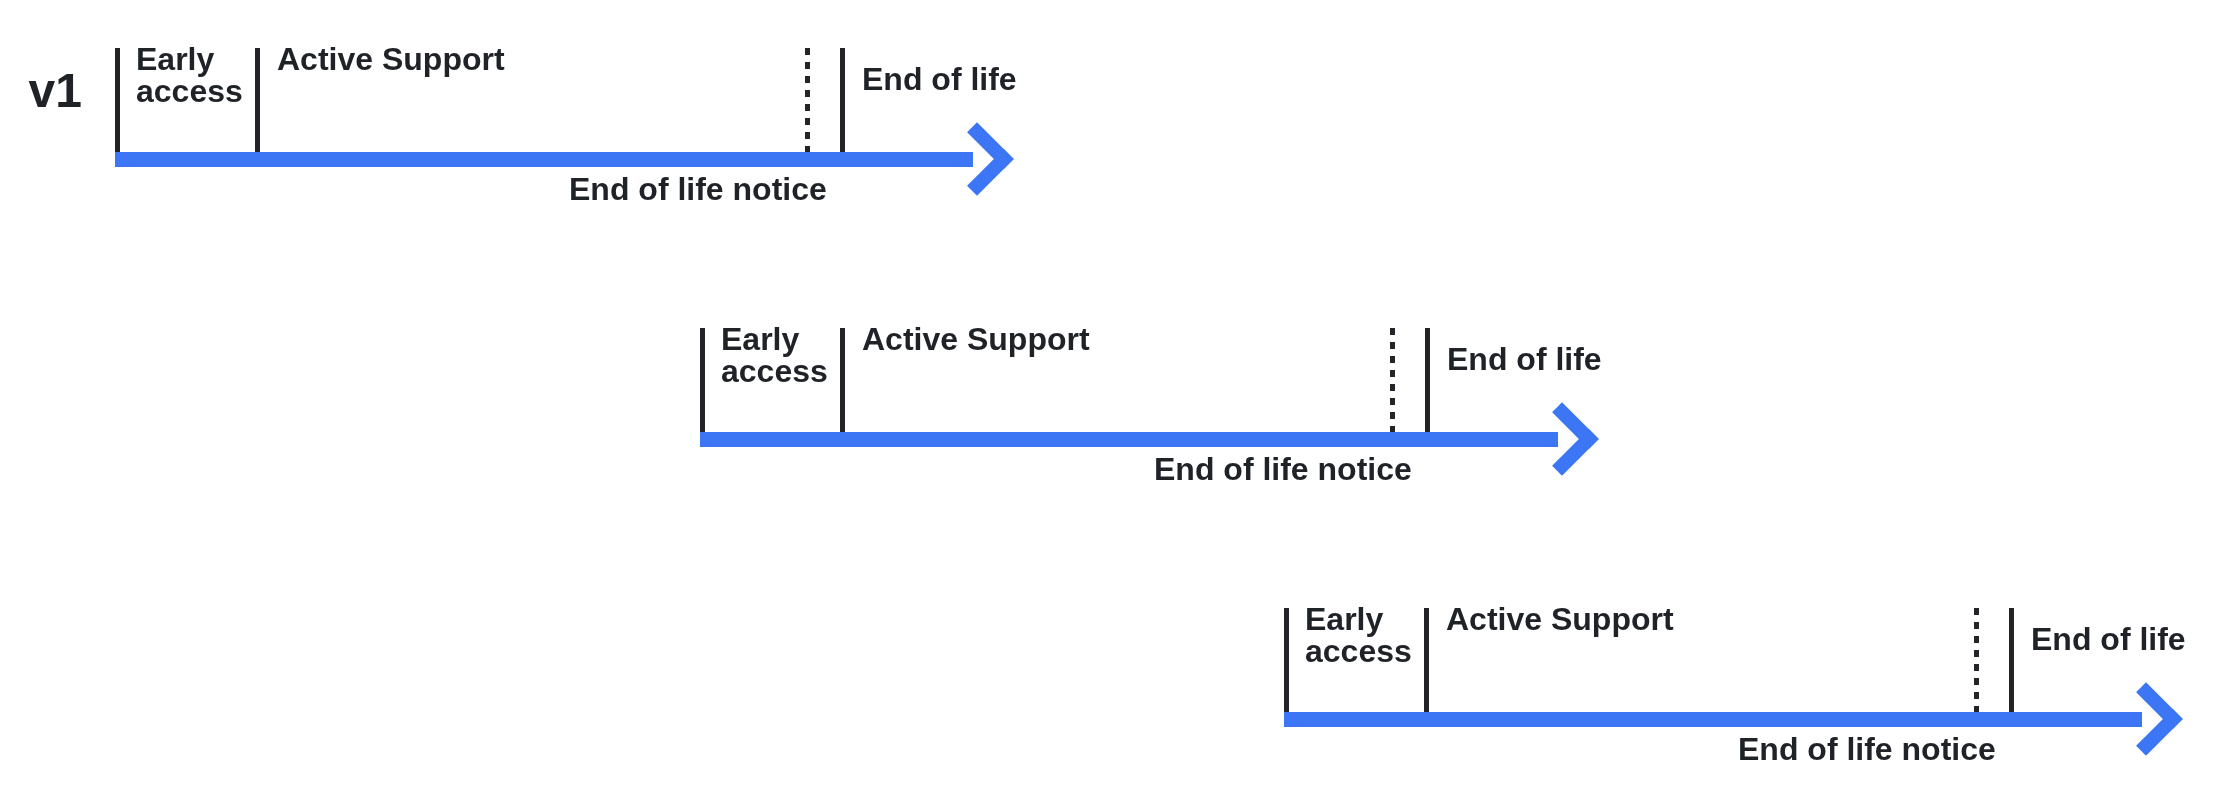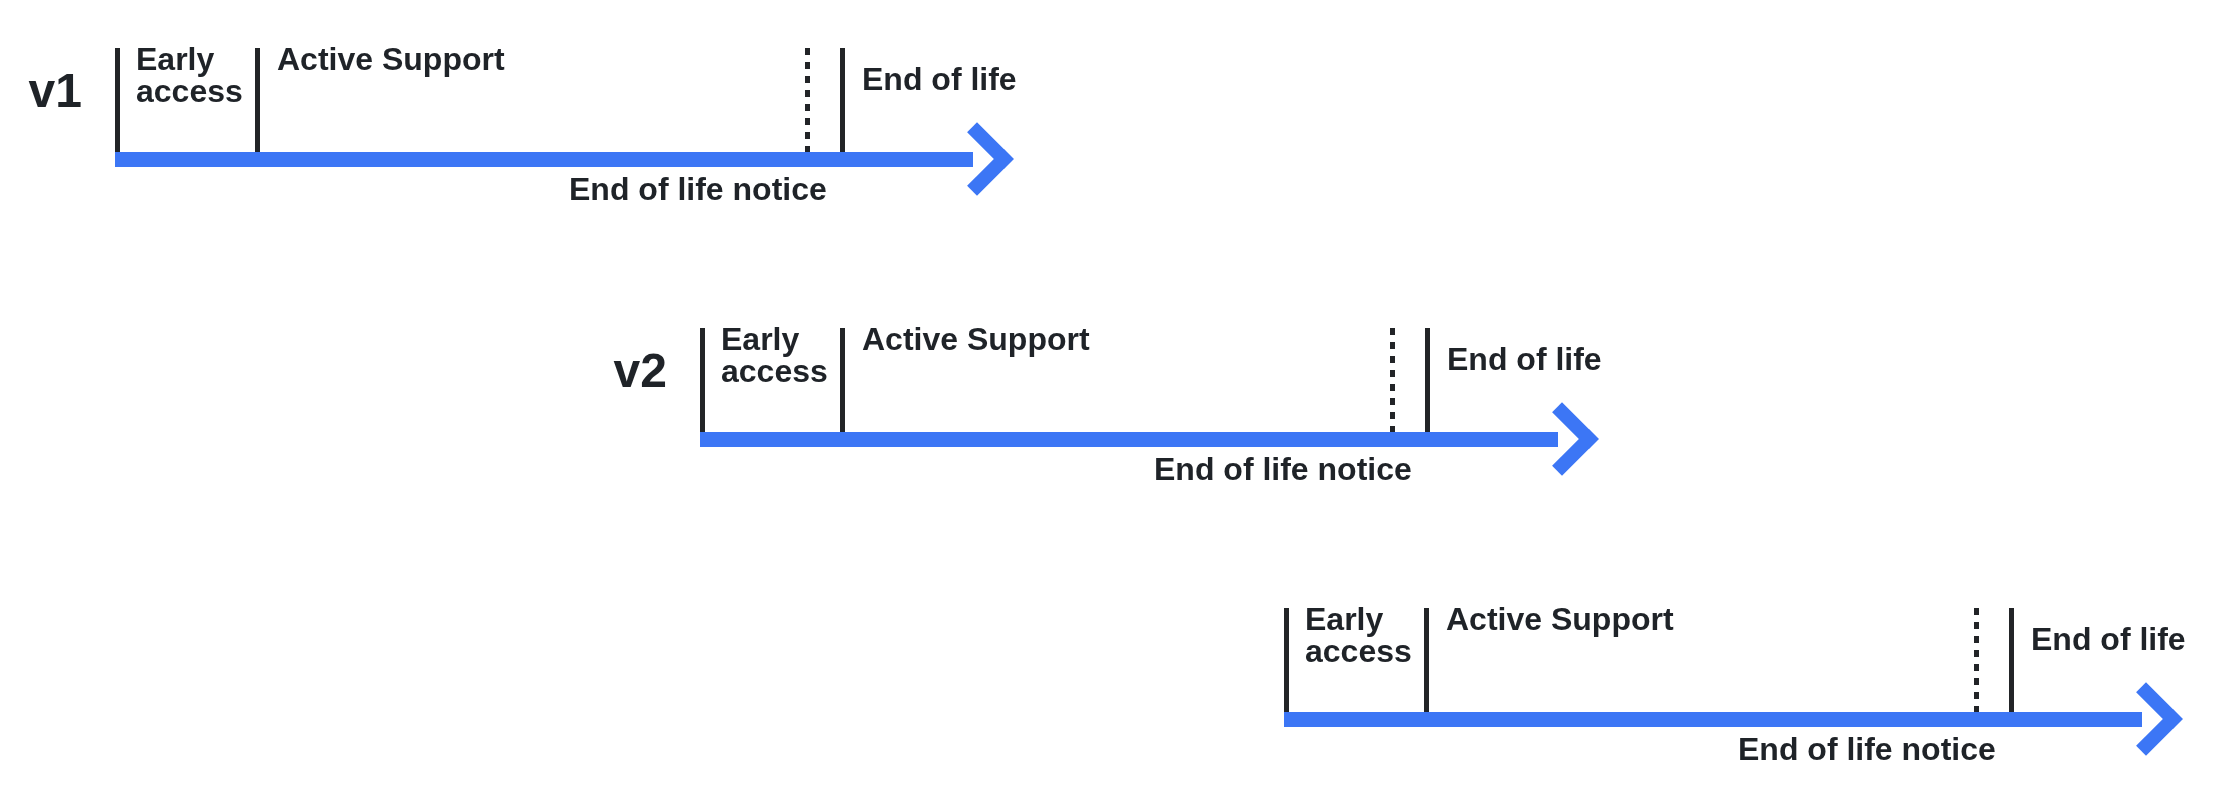--- a/index.html
+++ b/index.html
@@ -65,21 +65,20 @@
     <div class="tick tick-end"></div>
     <div class="label lbl-early">Early access</div>
     <div class="label lbl-active">Active Support</div>
     <div class="label lbl-eol">End of life</div>
     <div class="bar"></div>
     <div class="arrow-head"></div>
     <div class="label lbl-notice">End of life notice</div>
   </section>
 
   <section class="timeline" id="t1">
-    <div class="version">v2</div>
     <div class="tick tick-start"></div>
     <div class="tick tick-2"></div>
     <div class="tick tick-dashed"></div>
     <div class="tick tick-end"></div>
     <div class="label lbl-early">Early access</div>
     <div class="label lbl-active">Active Support</div>
     <div class="label lbl-eol">End of life</div>
     <div class="bar"></div>
     <div class="arrow-head"></div>
     <div class="label lbl-notice">End of life notice</div>

